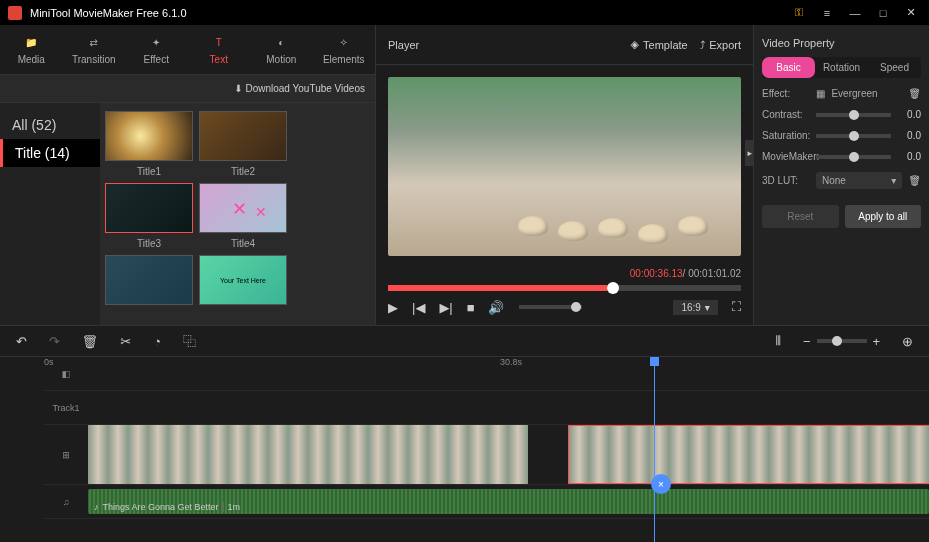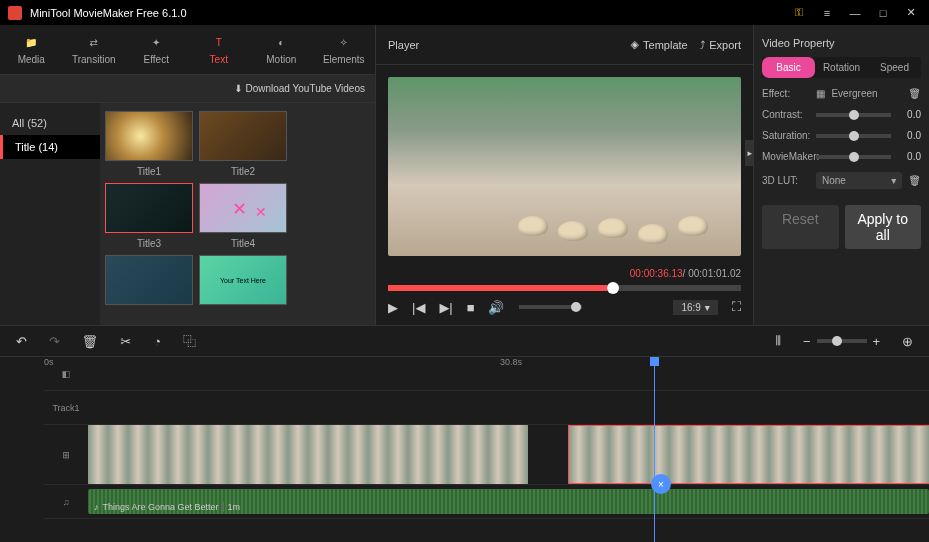--- a/index.html
+++ b/index.html
@@ -12,21 +12,21 @@
 .main{display:flex;height:300px}
 .leftpanel{width:375px;background:#2a2a2a;display:flex;flex-direction:column}
 .tabs{display:flex;background:#1c1c1c;height:50px;border-bottom:1px solid #333}
 .tab{flex:1;display:flex;flex-direction:column;align-items:center;justify-content:center;gap:3px;cursor:pointer;font-size:10px;color:#aaa}
 .tab.active{color:#ff4d4d}
 .tab-icon{width:16px;height:16px;display:flex;align-items:center;justify-content:center}
 .subheader{height:28px;display:flex;align-items:center;justify-content:flex-end;padding:0 10px;font-size:10px;border-bottom:1px solid #333}
 .subheader span{color:#ccc;cursor:pointer}
 .leftcontent{display:flex;flex:1;overflow:hidden}
 .sidebar{width:100px;background:#222;padding:8px 0}
-.sideitem{padding:6px 12px;font-size:11px;color:#ccc;cursor:pointer}
+.sideitem{padding:6px 12px;font-size:14px;color:#ccc;cursor:pointer}
 .sideitem.active{background:#000;border-left:3px solid #ff4d4d;color:#fff}
 .grid{flex:1;padding:8px 5px;display:flex;flex-wrap:wrap;align-content:flex-start;gap:6px;overflow-y:auto}
 .thumb-wrap{width:88px;text-align:center}
 .thumb{width:88px;height:50px;background:#444;border:1px solid #555;margin-bottom:5px;cursor:pointer}
 .thumb.sel{border:1px solid #ff4d4d}
 .thumb-label{font-size:10px;color:#aaa}
 .t1{background:radial-gradient(circle at 40% 50%,#f8e8a0 0%,#b88a40 40%,#3a2a18 100%)}
 .t2{background:linear-gradient(135deg,#6b4a20,#3a2818)}
 .t3{background:linear-gradient(135deg,#1a2a2a,#0a1818);position:relative}
 .t4{background:linear-gradient(135deg,#d4a5d4,#a5c4d4);position:relative}
@@ -55,21 +55,21 @@
 .proptabs{display:flex;margin-bottom:10px;background:#1a1a1a;border-radius:3px}
 .proptab{flex:1;text-align:center;padding:5px 0;font-size:10px;color:#aaa;cursor:pointer}
 .proptab.active{background:#ec4899;color:#fff;border-radius:7px}
 .proprow{display:flex;align-items:center;margin-bottom:10px;font-size:10px;color:#aaa;gap:6px}
 .proprow .lbl{width:48px}
 .proprow .val{width:24px;text-align:right;color:#ccc}
 .slider{flex:1;height:4px;background:#444;position:relative;cursor:pointer}
 .slider-h{position:absolute;top:-3px;left:50%;width:10px;height:10px;background:#ccc;border-radius:50%;margin-left:-5px}
 .select{flex:1;background:#333;padding:3px 6px;border-radius:3px;display:flex;justify-content:space-between;align-items:center;cursor:pointer}
 .btnrow{display:flex;gap:6px;margin-top:6px}
-.btn{flex:1;padding:6px;text-align:center;font-size:14px;background:#333;color:#777;border-radius:3px;cursor:pointer}
+.btn{flex:1;padding:6px;text-align:center;font-size:10px;background:#333;color:#777;border-radius:3px;cursor:pointer}
 .btn.active{background:#444;color:#fff}
 .toolbar{height:32px;background:#1c1c1c;display:flex;align-items:center;padding:0 16px;gap:22px;border-top:1px solid #333;border-bottom:1px solid #333}
 .tbtn{color:#ccc;cursor:pointer;font-size:13px}
 .tspacer{flex:1}
 .zoom{display:flex;align-items:center;gap:6px}
 .zoomslider{width:50px;height:4px;background:#444;position:relative}
 .zoomslider-h{position:absolute;top:-3px;left:30%;width:10px;height:10px;background:#ccc;border-radius:50%}
 .timeline{flex:1;background:#1c1c1c;display:flex;flex-direction:row;overflow:hidden}
 .ruler{height:18px;display:flex;position:relative;font-size:9px;color:#888;padding-left:44px}
 .ruler-mark{position:absolute}

